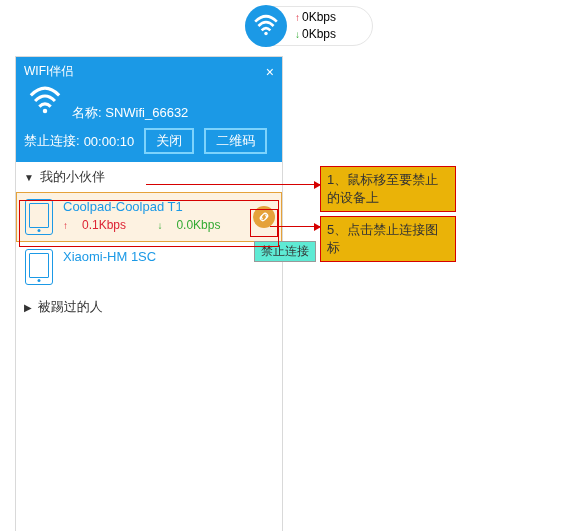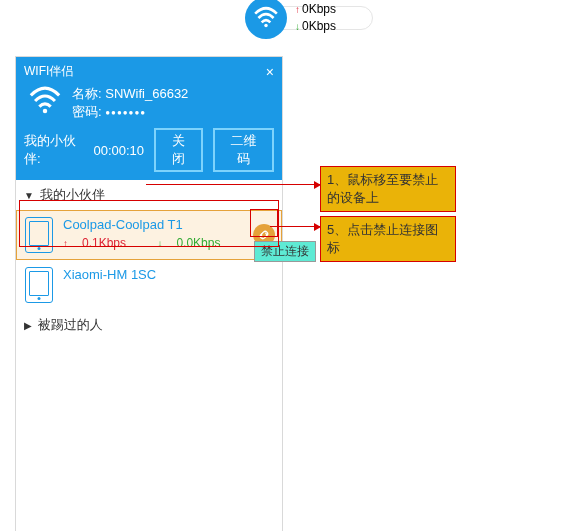--- a/index.html
+++ b/index.html
@@ -11,21 +11,21 @@
     height: 531px;
     position: relative;
   }
 
   
   .pill {
     position: absolute;
     top: 6px;
     left: 245px;
     width: 128px;
-    height: 24px;
+    height: 40px;
     border: 1px solid #e5e5e5;
     border-radius: 21px;
     background: #fff;
     display: flex;
     align-items: center;
   }
   .pill-circle {
     width: 42px; height: 42px;
     border-radius: 50%;
     background: #1b99e6;
@@ -238,28 +238,24 @@
           <path d="M5 12 q7 -7 14 0" stroke="#fff" stroke-width="2.2" fill="none"></path>
           <path d="M8 16 q4 -4 8 0" stroke="#fff" stroke-width="2.2" fill="none"></path>
           <circle cx="12" cy="19" r="1.6" fill="#fff"></circle>
         </svg>
       </div>
       <div class="info-kv">
         <div>
           <span>名称:</span>
           <span>SNWifi_66632</span>
         </div>
-        <div>
-          <span>密码:</span>
-          <span style="letter-spacing:1px;font-size:8px;vertical-align:middle;">●●●●●●●</span>
-        </div>
       </div>
     </div>
     <div class="btn-row">
-      <span class="label">我的小伙伴:</span>
+      <span class="label">禁止连接:</span>
       <span>00:00:10</span>
       <button class="hdr-btn">关闭</button>
       <button class="hdr-btn">二维码</button>
     </div>
   </div>
 
   <div class="section-hdr">
     <span class="tri">▼</span>
     <span>我的小伙伴</span>
   </div>

